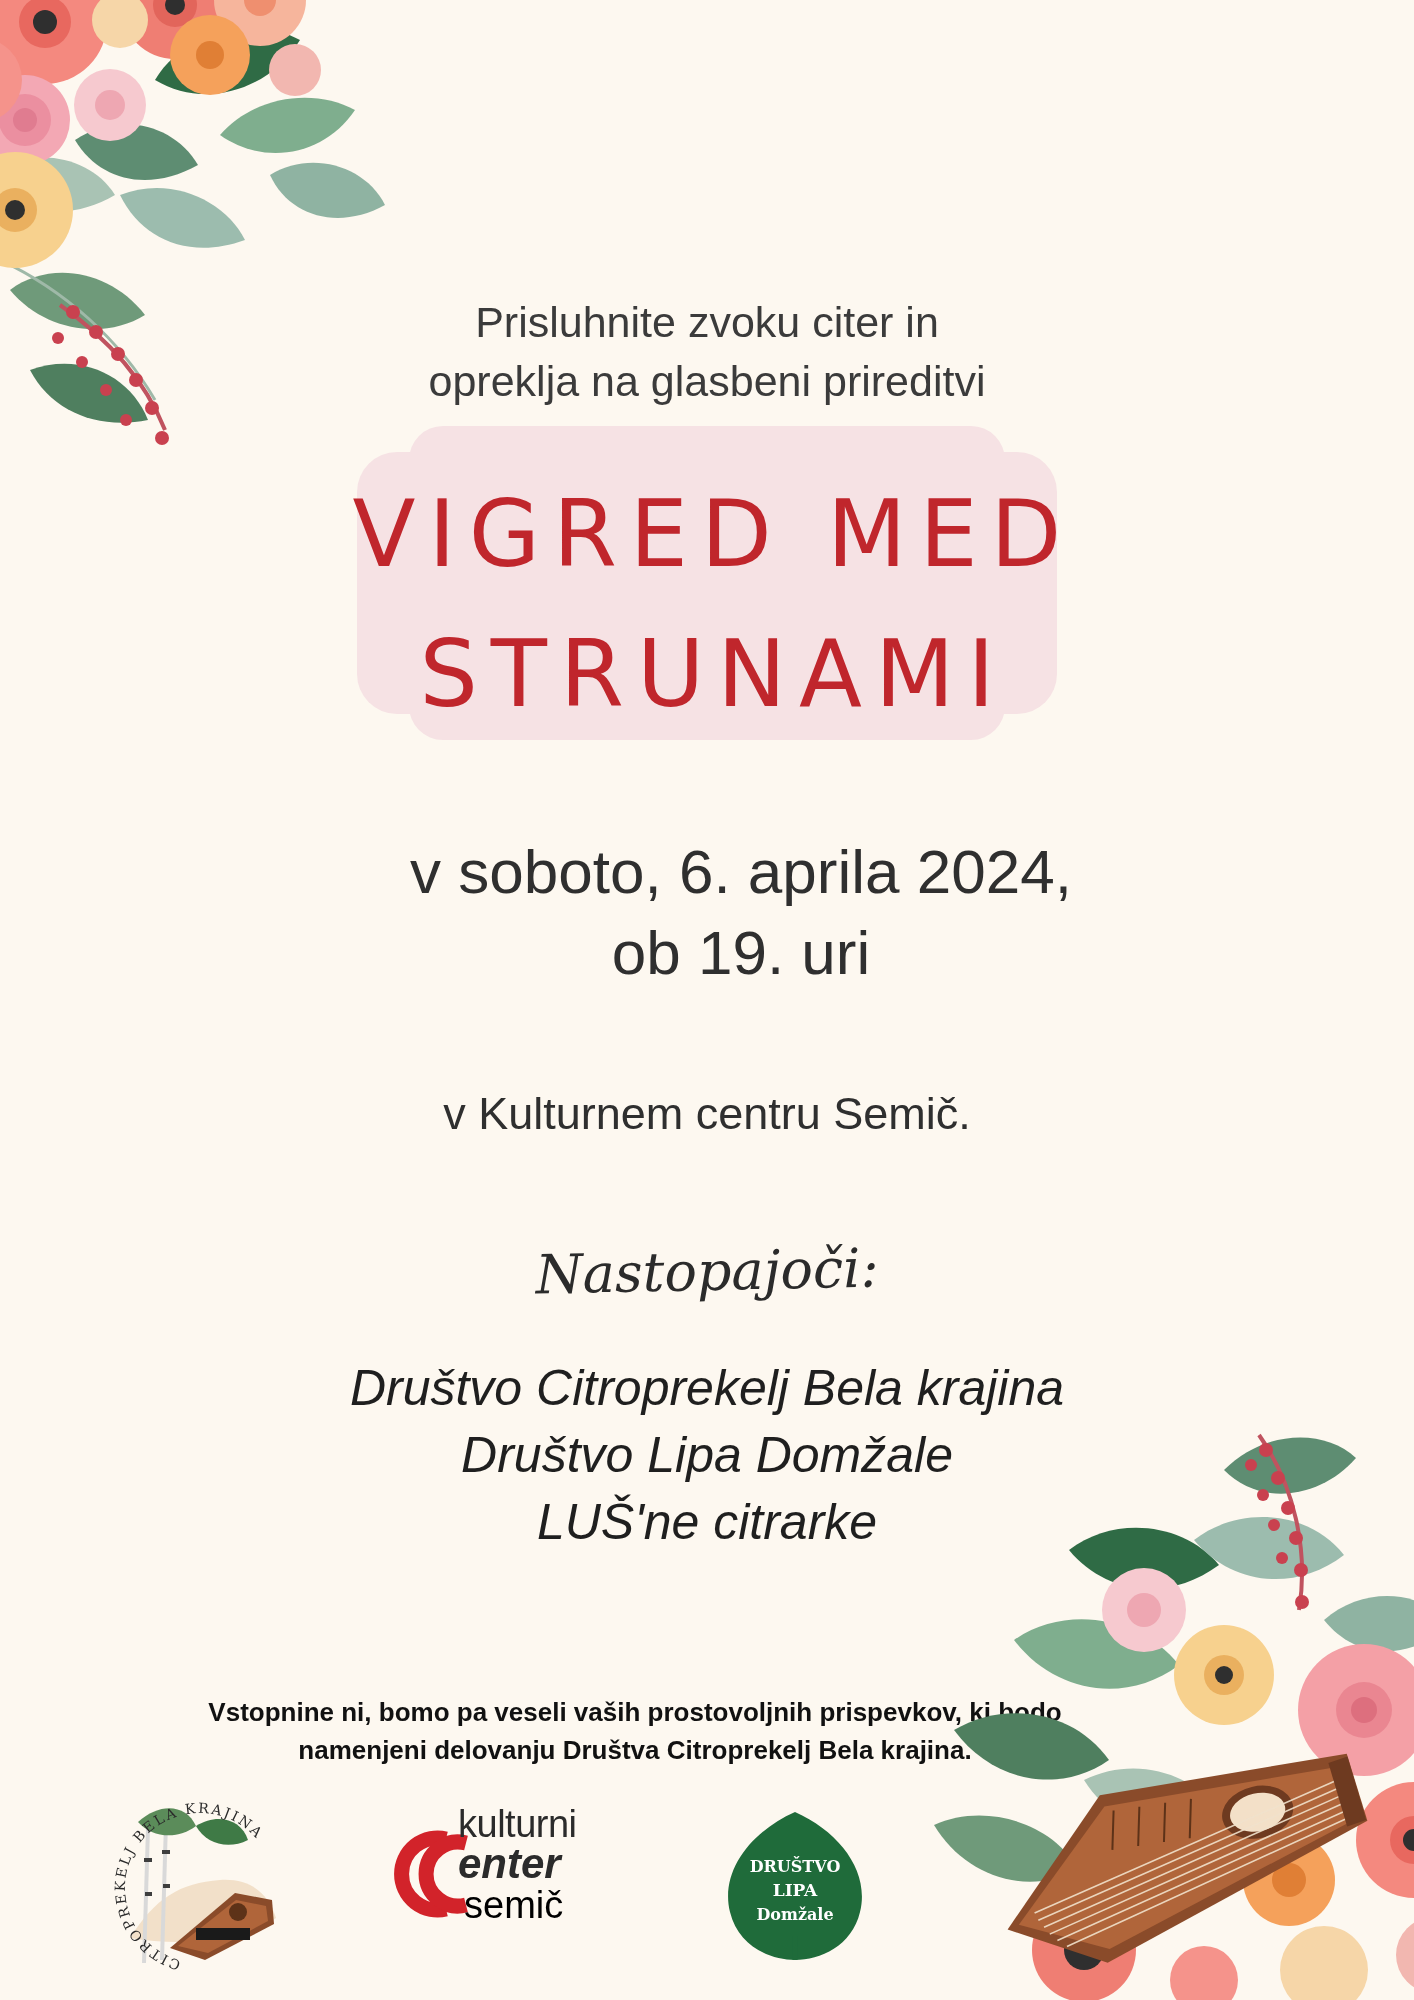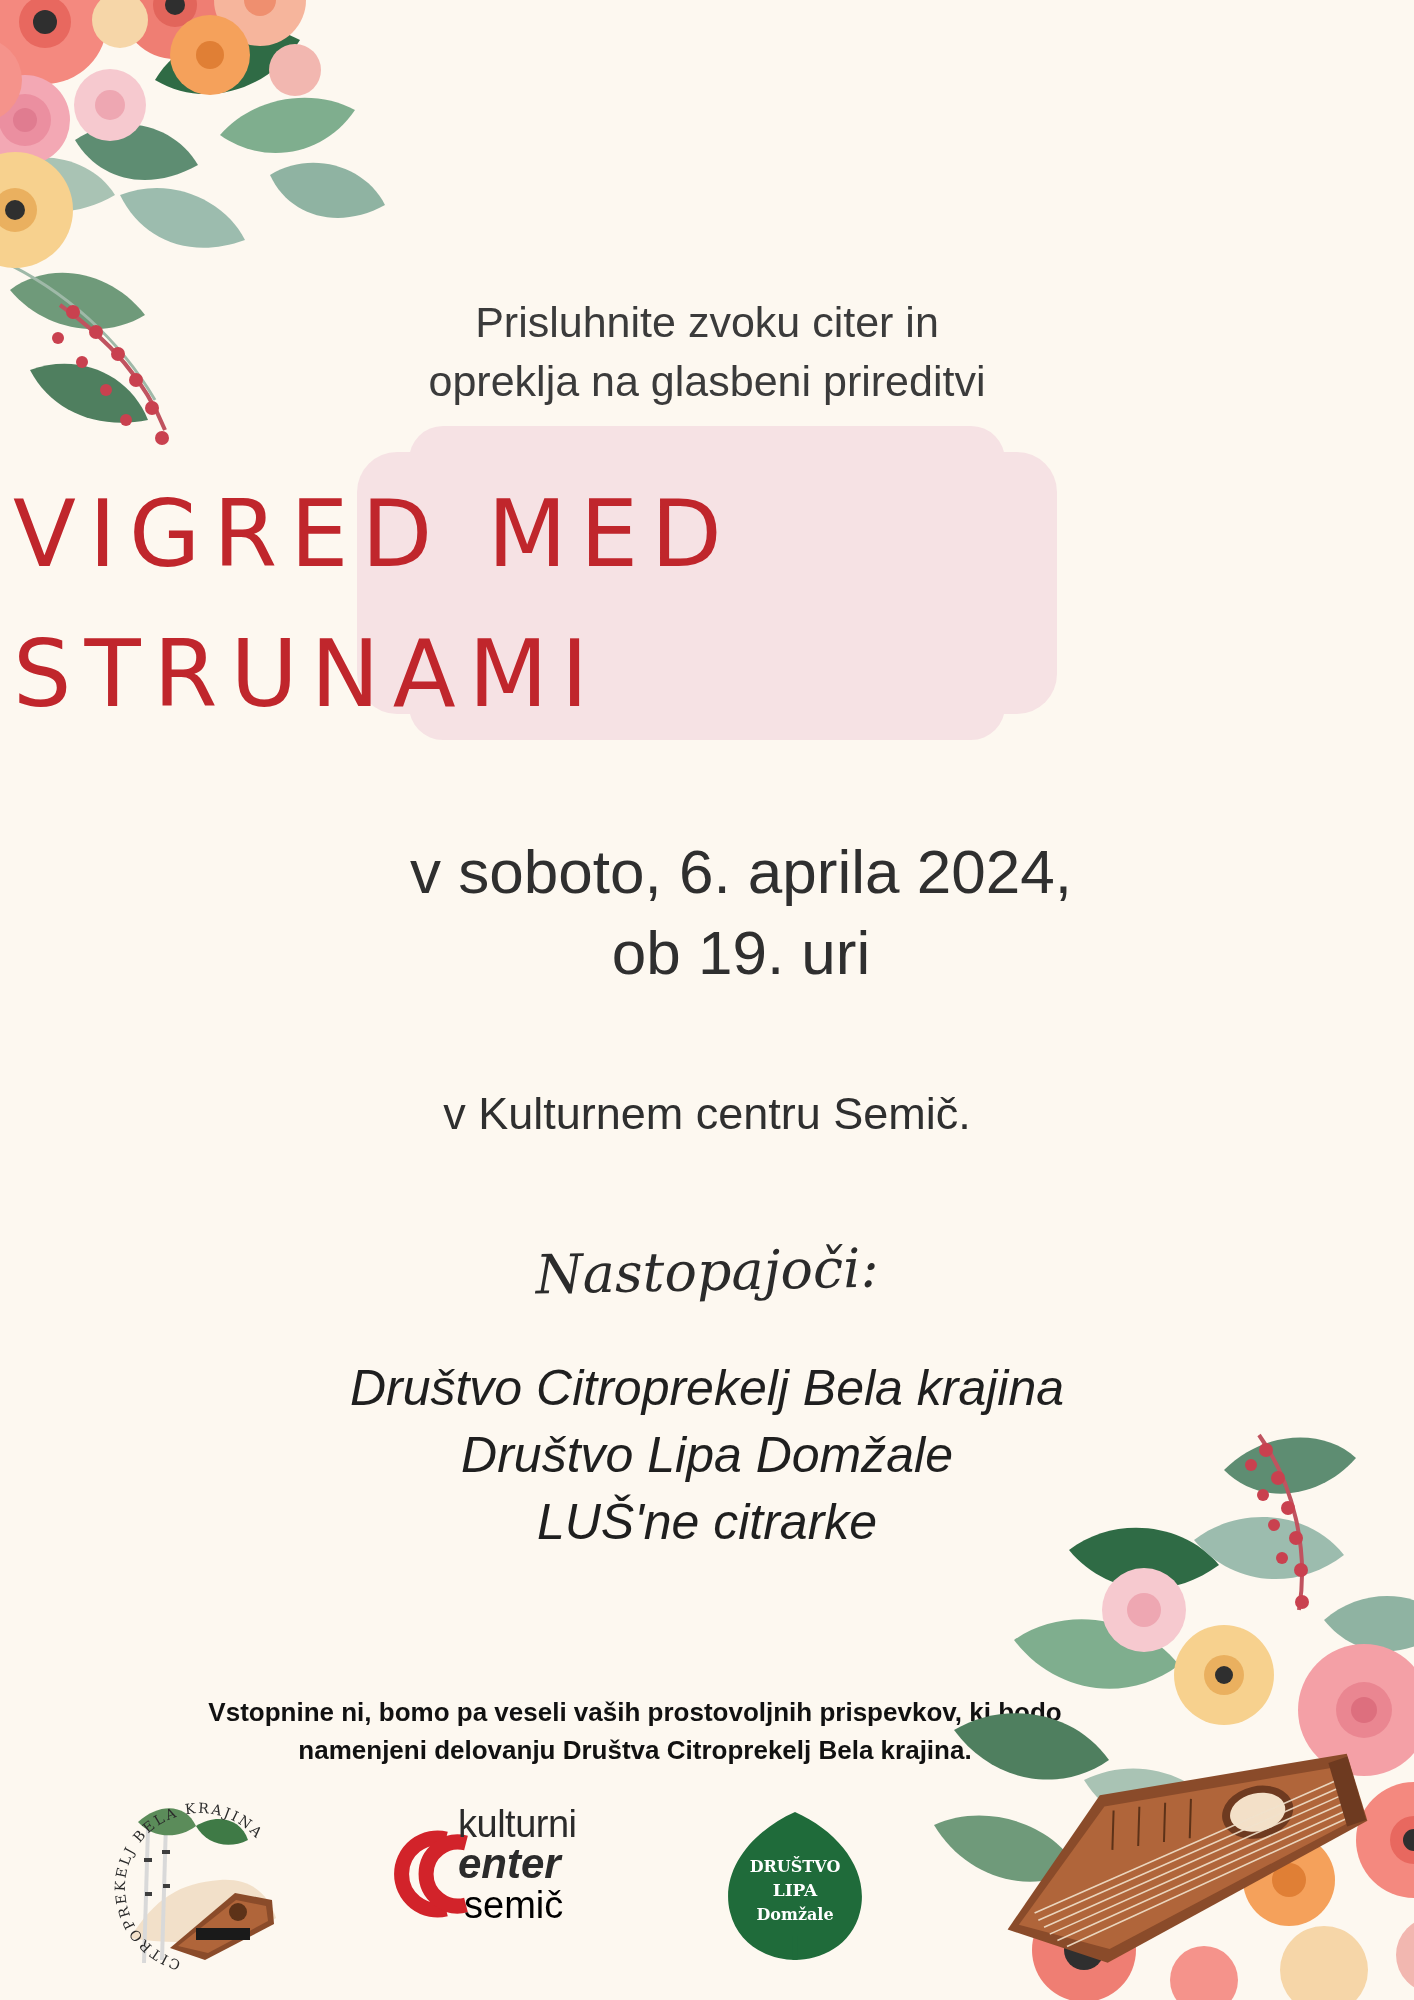--- a/index.html
+++ b/index.html
@@ -73,21 +73,21 @@
     height: 60px;
     background: #f6e2e4;
     border-radius: 0 0 34px 34px;
   }
 
   .title {
     position: absolute;
     top: 465px;
     left: 0;
     width: 1414px;
-    text-align: left;
+    text-align: center;
     z-index: 3;
   }
   .title-line {
     font-family: "DejaVu Sans", sans-serif;
     font-size: 92px;
     letter-spacing: 13px;
     color: #c0262c;
     font-weight: 400;
     line-height: 1.52;
     text-indent: 13px;

